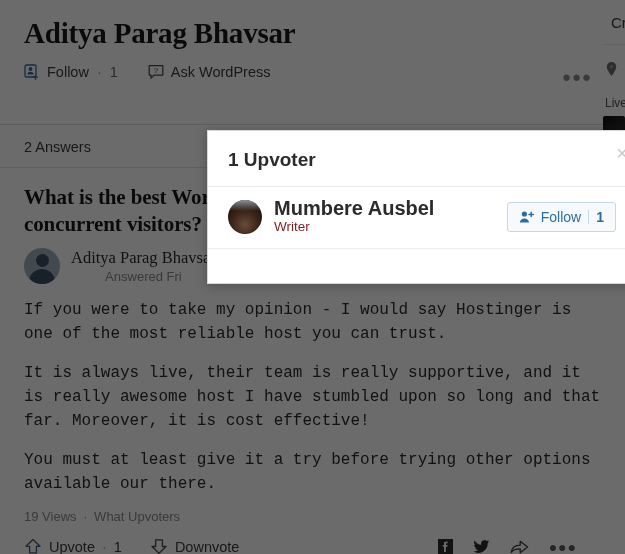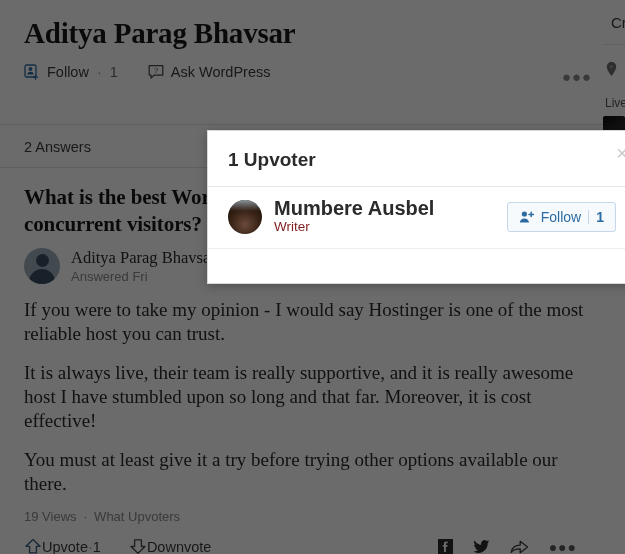--- a/index.html
+++ b/index.html
@@ -170,26 +170,27 @@
   .author-name {
     font-family: "Liberation Serif", serif;
     font-size: 16.5px;
     color: #2b2b2b;
     line-height: 19px;
   }
   .answer-meta {
     font-size: 13px;
     color: #8a8a8a;
     margin-top: 2px;
+    text-align: center;
   }
 
   .answer-body { margin-top: 14px; }
   .answer-body p {
-    font-family: Liberation Serif, serif;
-    font-size: 19px;
+    font-family: Liberation Mono, monospace;
+    font-size: 16px;
     line-height: 24px;
     color: #2b2b2b;
     margin-bottom: 15px;
   }
 
   .stats-line {
     font-size: 13px;
     color: #8a8a8a;
     margin-top: -2px;
   }
@@ -199,20 +200,21 @@
     display: flex;
     align-items: center;
     margin-top: 14px;
     padding-bottom: 14px;
     position: relative;
   }
 
   .vote-item {
     display: flex;
     align-items: center;
+    gap: 7px;
     font-size: 14.5px;
     color: #3c3c3c;
     margin-right: 28px;
     cursor: pointer;
   }
 
   .share-group {
     position: absolute;
     right: 24px;
     display: flex;

